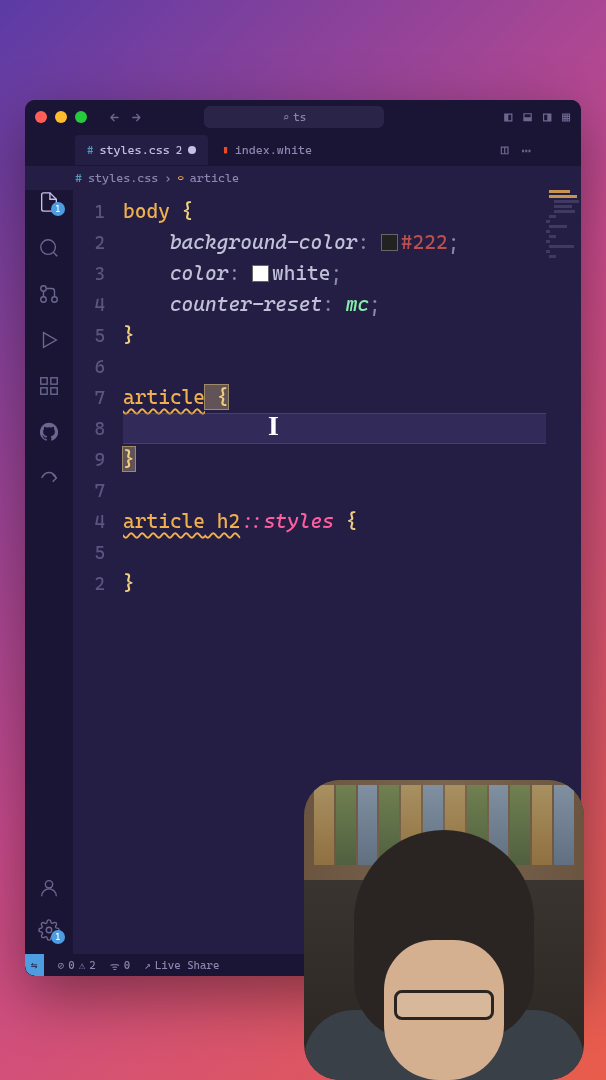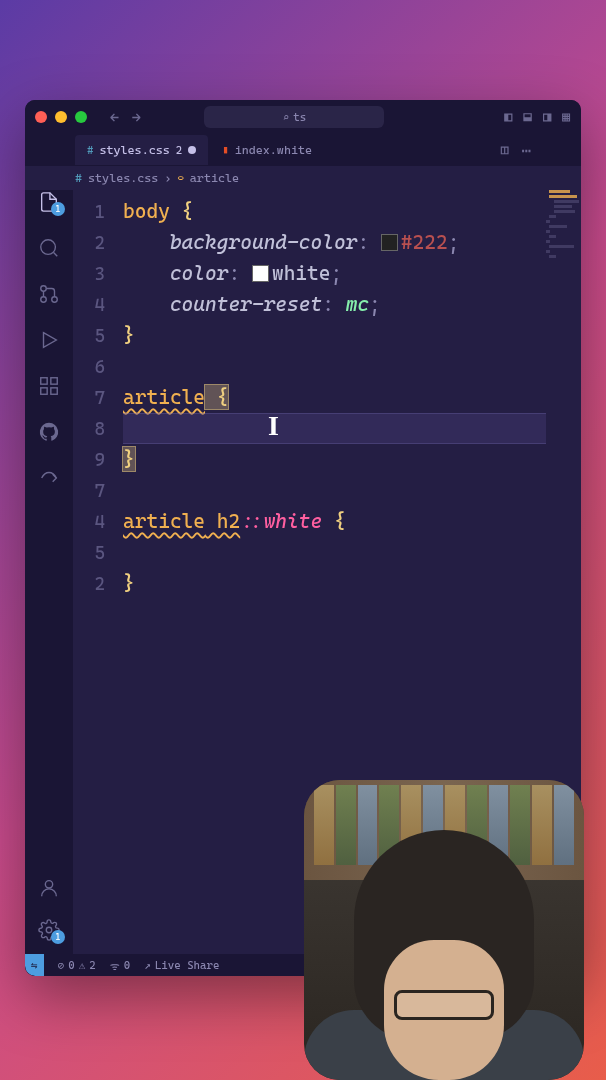--- a/index.html
+++ b/index.html
@@ -479,21 +479,21 @@
         <div class="code-line"><span class="sel">body</span><span class="brace"> {</span></div>
         <div class="code-line">    <span class="prop">background-color</span><span class="punct">: </span><span class="col-swatch" style="background:#222222"></span><span class="col-hex">#222</span><span class="punct">;</span></div>
         <div class="code-line">    <span class="prop">color</span><span class="punct">: </span><span class="col-swatch" style="background:#fff"></span><span class="col-white">white</span><span class="punct">;</span></div>
         <div class="code-line">    <span class="prop">counter-reset</span><span class="punct">: </span><span class="ident">mc</span><span class="punct">;</span></div>
         <div class="code-line"><span class="brace">}</span></div>
         <div class="code-line"></div>
         <div class="code-line"><span class="sel squiggle">article</span><span class="brace brace-match"> {</span></div>
         <div class="code-line"><div class="highlight-line"></div>    </div>
         <div class="code-line"><span class="brace brace-match">}</span></div>
         <div class="code-line"></div>
-        <div class="code-line"><span class="sel squiggle">article</span><span class="sel squiggle"> h2</span><span class="pseudo">::white</span><span class="brace"> {</span></div>
+        <div class="code-line"><span class="sel squiggle">article</span><span class="sel squiggle"> h2</span><span class="pseudo">::styles</span><span class="brace"> {</span></div>
         <div class="code-line"></div>
         <div class="code-line"><span class="brace">}</span></div>
         <div class="cursor-icon">I</div>
       </div>
       <div class="minimap">
         <div class="minimap-line hl" style="width:60%;margin-left:3px"></div>
         <div class="minimap-line hl" style="width:80%;margin-left:3px"></div>
         <div class="minimap-line" style="width:70%;margin-left:8px"></div>
         <div class="minimap-line" style="width:50%;margin-left:8px"></div>
         <div class="minimap-line" style="width:60%;margin-left:8px"></div>

